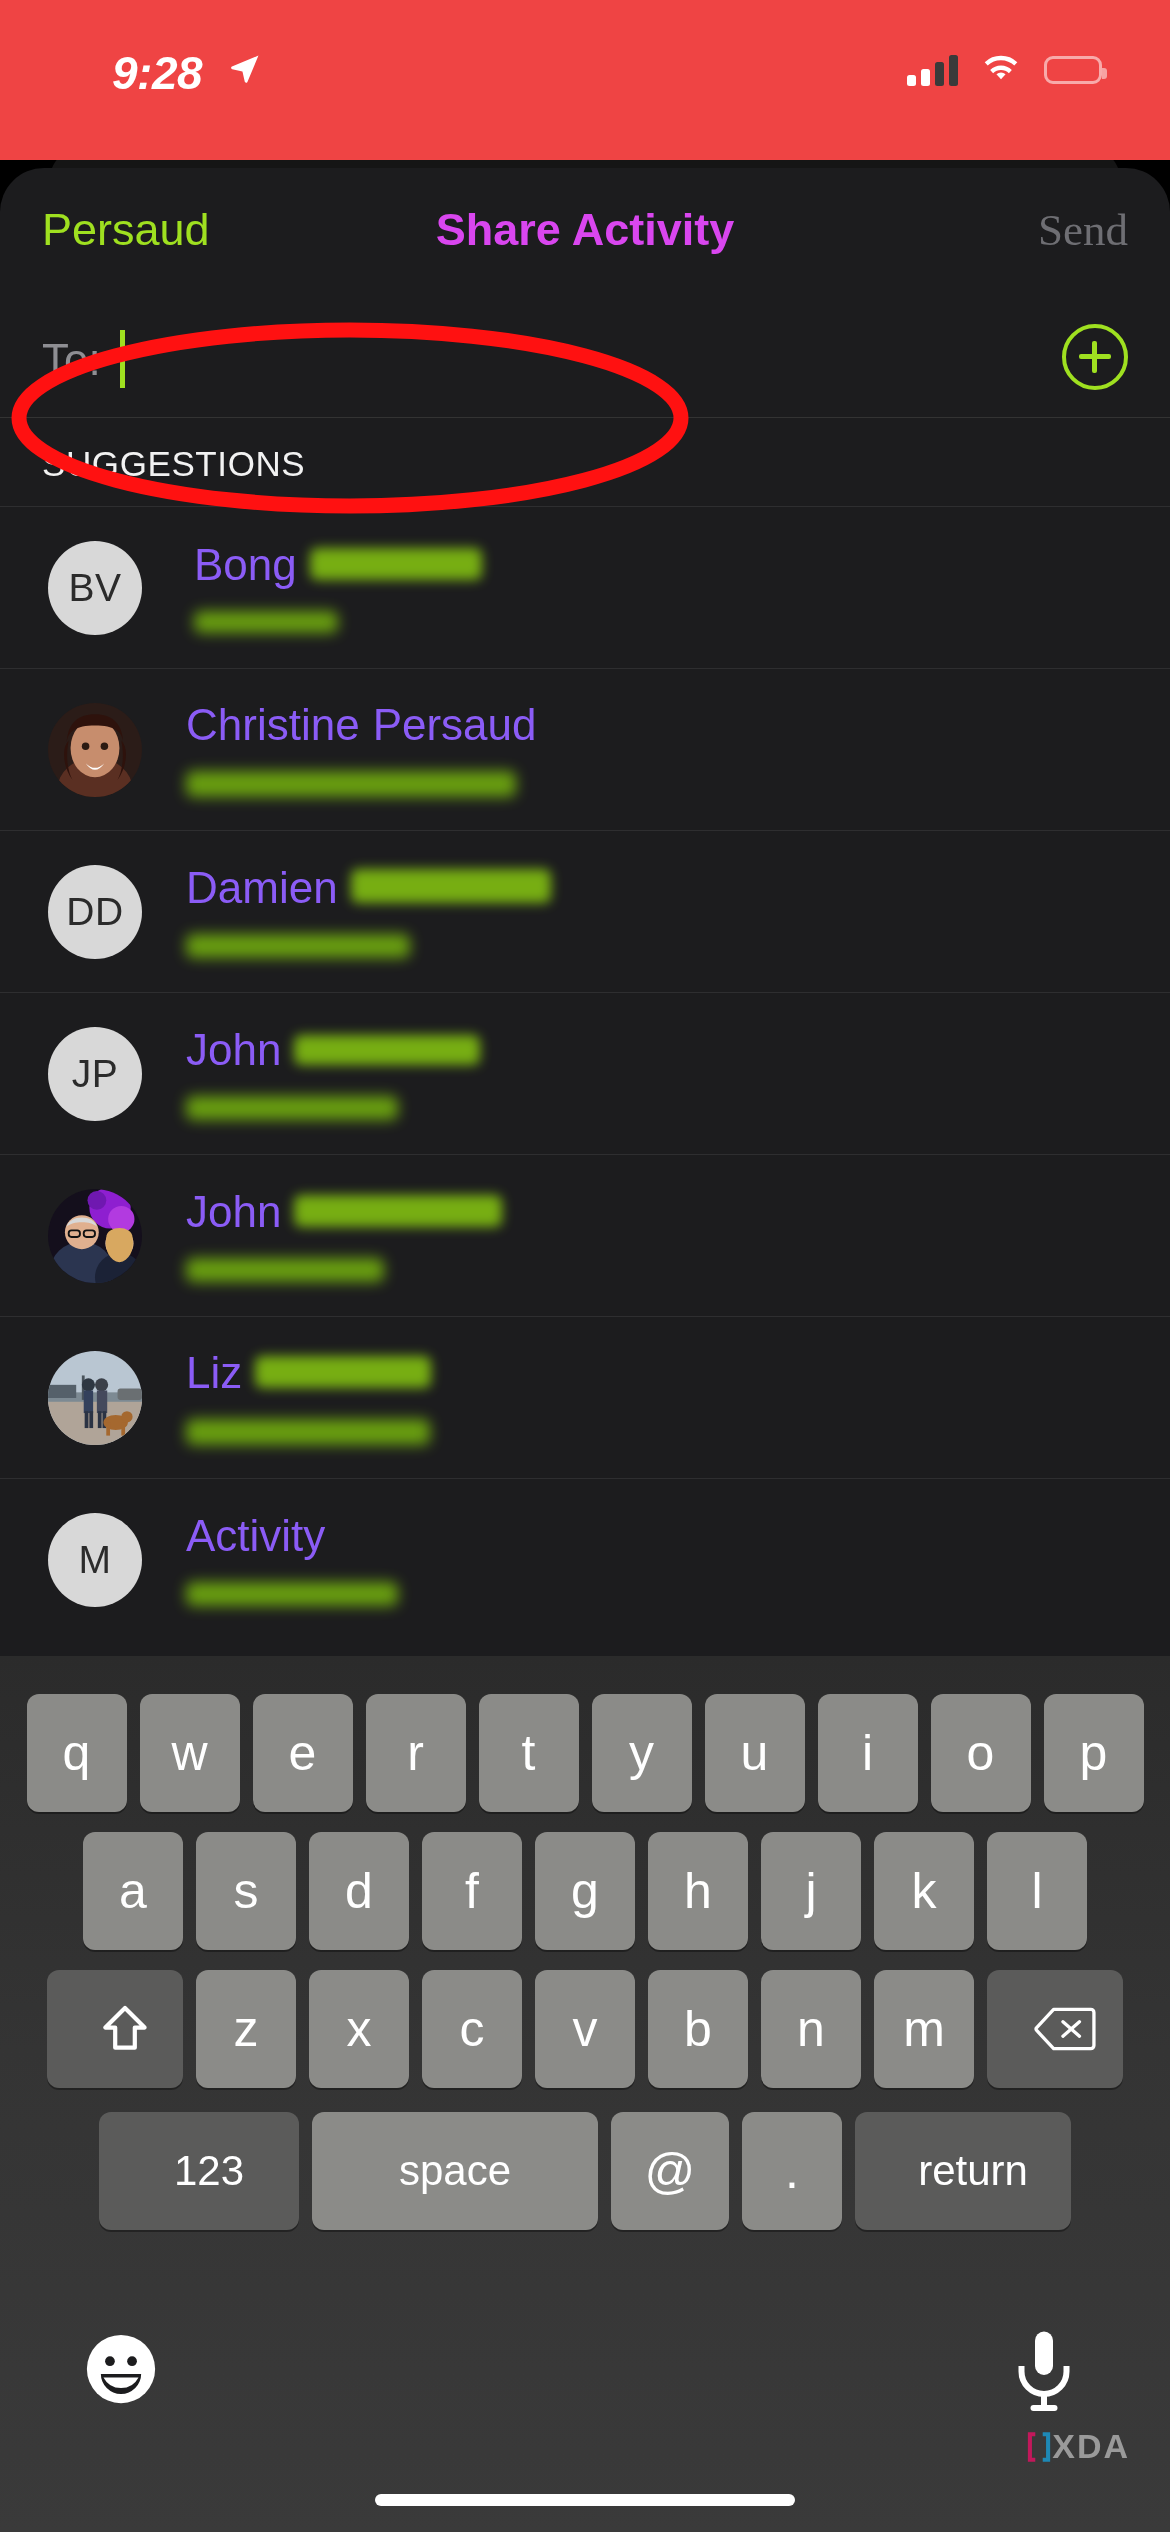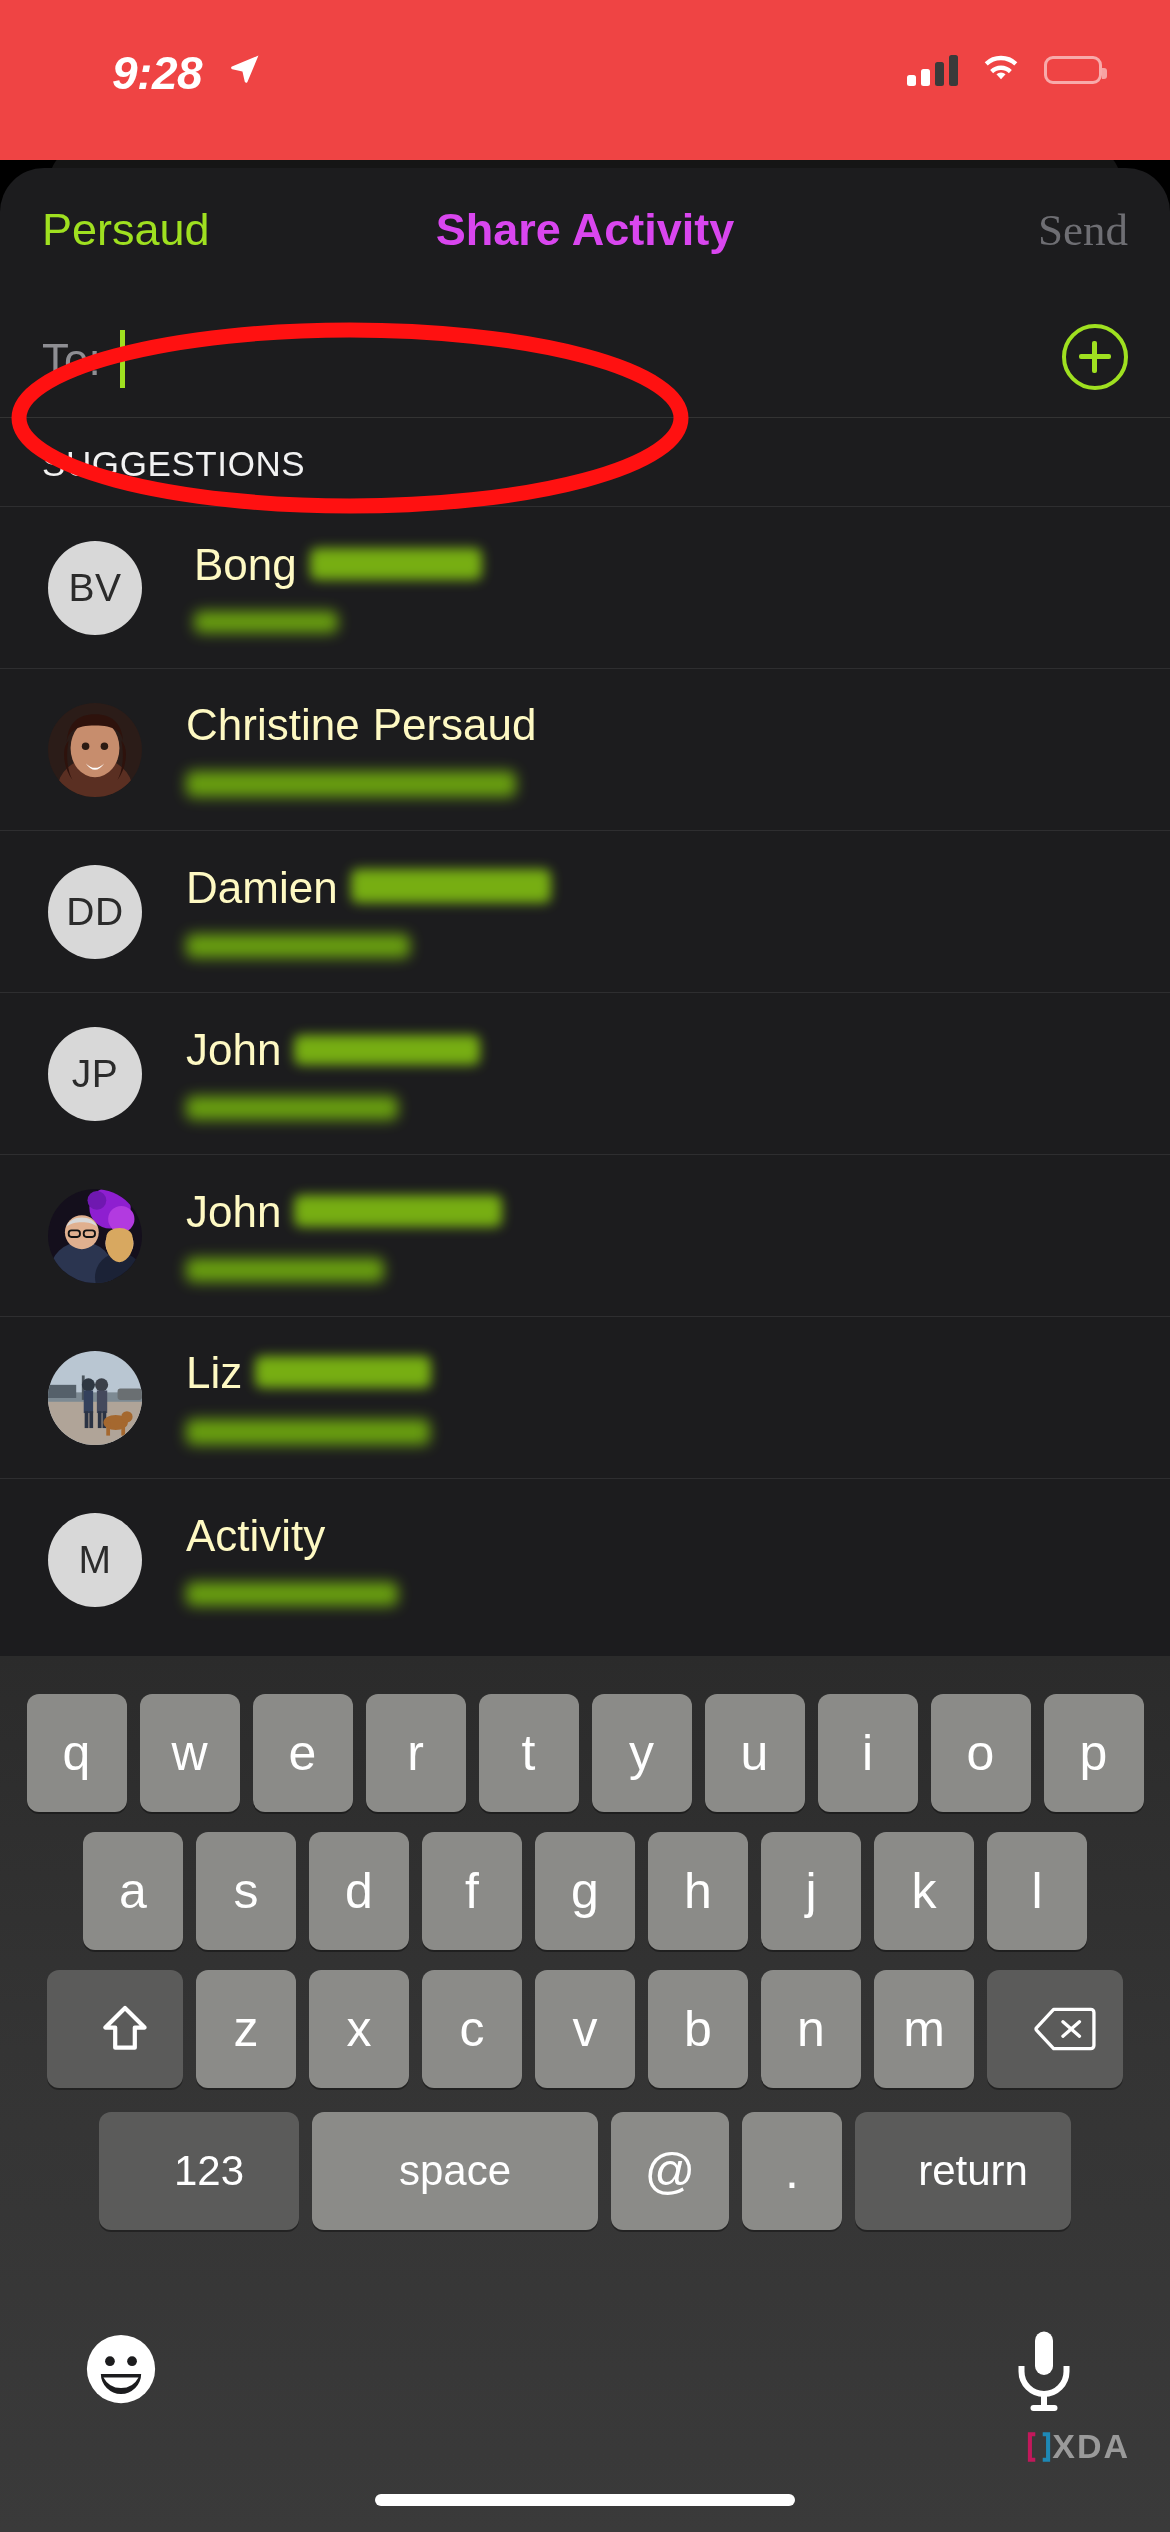--- a/index.html
+++ b/index.html
@@ -115,21 +115,21 @@
     flex:0 0 94px; overflow:hidden; position:relative;
     display:flex; align-items:center; justify-content:center;
   }
   .avatar.initials { background:#d8d8d8; }
   .avatar .ini {
     color:#2b2b2b; font-size:39px; letter-spacing:.5px;
   }
   .avatar.photo svg { width:100%; height:100%; display:block; }
   .contact-text { margin-left:44px; }
   .contact-name {
-    color:#fef9c3; font-size:44px; line-height:1.05;
+    color:#8b5cf6; font-size:44px; line-height:1.05;
     white-space:nowrap; display:flex; align-items:baseline; gap:13px;
   }
   
   .redact {
     display:inline-block; background:#7fbb12; border-radius:7px;
     filter:blur(6px); opacity:.92; vertical-align:middle;
   }
   .contact-sub { margin-top:22px; }
   .contact-sub .redact { filter:blur(7px); background:#6fa90f; }
 

